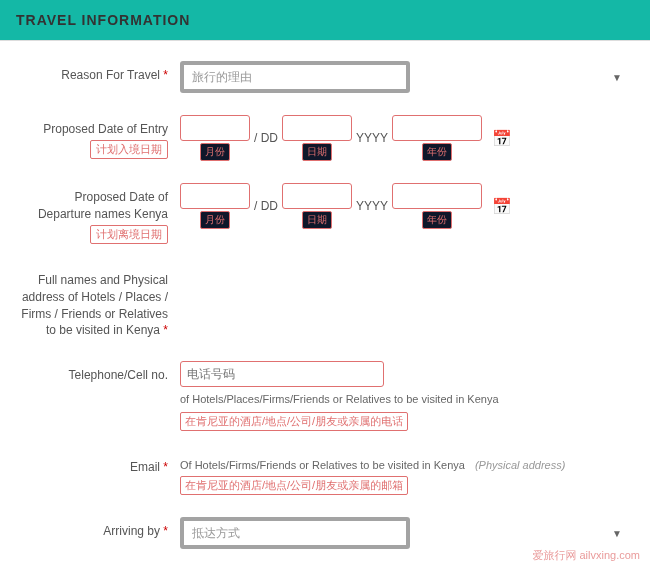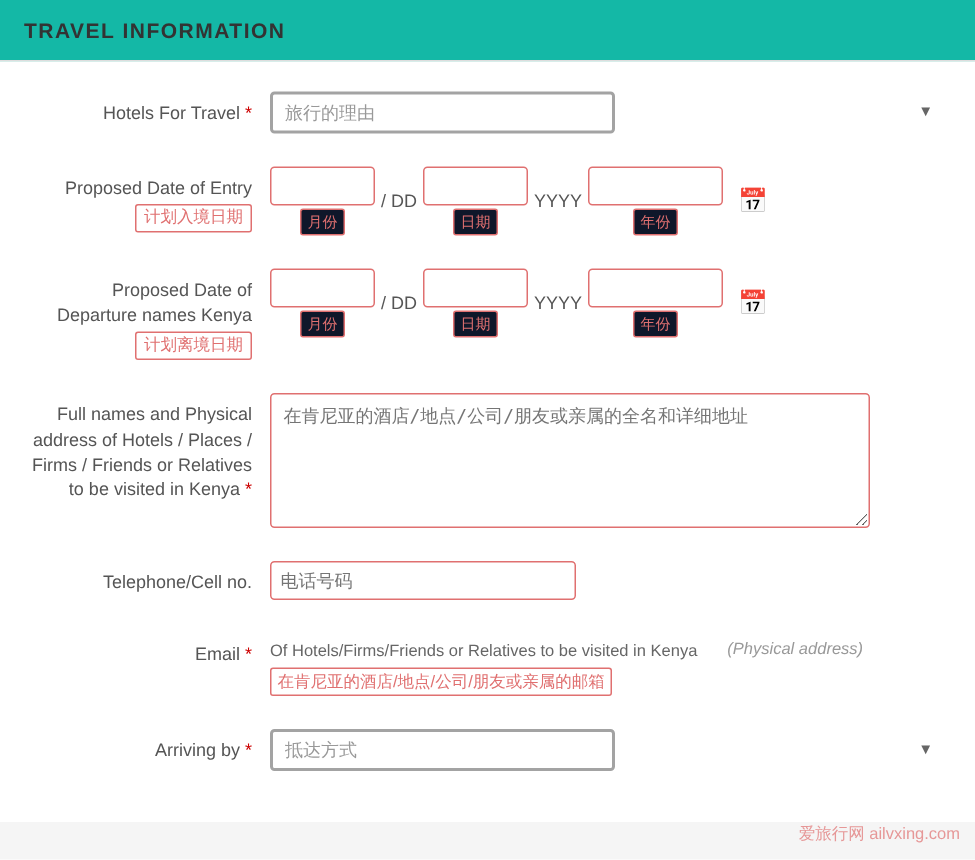--- a/index.html
+++ b/index.html
@@ -61,21 +61,21 @@
       display: flex;
       flex-direction: column;
     }
 
     .select-wrapper {
       position: relative;
       display: inline-block;
     }
 
     select {
-      border: 2px solid #a3a3a3;
+      border: 4px solid #a3a3a3;
       border-radius: 3px;
       padding: 5px 24px 5px 8px;
       font-size: 12px;
       background: #fff;
       appearance: none;
       -webkit-appearance: none;
       color: #999;
       cursor: pointer;
     }
 
@@ -209,21 +209,21 @@
 <div class="page-wrapper">
 
   <div class="header">
     <span class="header-title">TRAVEL INFORMATION</span>
   </div>
 
   <div class="form-section">
 
     <div class="form-row">
       <div class="form-label">
-        <span>Hotels For Travel</span>
+        <span>Reason For Travel</span>
         <span class="required">*</span>
       </div>
       <div class="form-controls">
         <div class="select-wrapper">
           <select class="reason-select">
             <option>旅行的理由</option>
             <option>Tourism</option>
             <option>Business</option>
             <option>Transit</option>
             <option>Study</option>
@@ -284,39 +284,40 @@
           <span class="cal-icon">📅</span>
         </div>
       </div>
     </div>
 
     <div class="form-row">
       <div class="form-label">
         <span>Full names and Physical address of Hotels / Places / Firms / Friends or Relatives to be visited in Kenya</span>
         <span class="required">*</span>
       </div>
-      <div class="form-controls">
-        <textarea placeholder="在肯尼亚的酒店/地点/公司/朋友或亲属的全名和详细地址" style=""></textarea>
-      </div>
     </div>
 
     <div class="form-row">
       <div class="form-label">Telephone/Cell no.</div>
       <div class="form-controls">
         <input type="text" class="phone-email-input" placeholder="电话号码" style="">
+        <div style="display:flex; align-items:center; gap:4px; margin-top:3px; flex-wrap:wrap;">
+          <span class="sub-label">of Hotels/Places/Firms/Friends or Relatives to be visited in Kenya</span>
+          <span class="sub-label-red">在肯尼亚的酒店/地点/公司/朋友或亲属的电话</span>
+        </div>
       </div>
     </div>
 
     <div class="form-row">
       <div class="form-label">
         <span>Email</span>
         <span class="required">*</span>
       </div>
       <div class="form-controls">
-        <div style="display:flex; align-items:center; gap:20px; margin-top:3px; flex-wrap:wrap;">
+        <div style="display:flex; align-items:center; gap:10px; margin-top:3px; flex-wrap:wrap;">
           <span class="sub-label">Of Hotels/Firms/Friends or Relatives to be visited in Kenya</span>
           <span class="physical-address-label">(Physical address)</span>
         </div>
         <div style="margin-top:2px;">
           <span class="sub-label-red">在肯尼亚的酒店/地点/公司/朋友或亲属的邮箱</span>
         </div>
       </div>
     </div>
 
     <div class="form-row">

